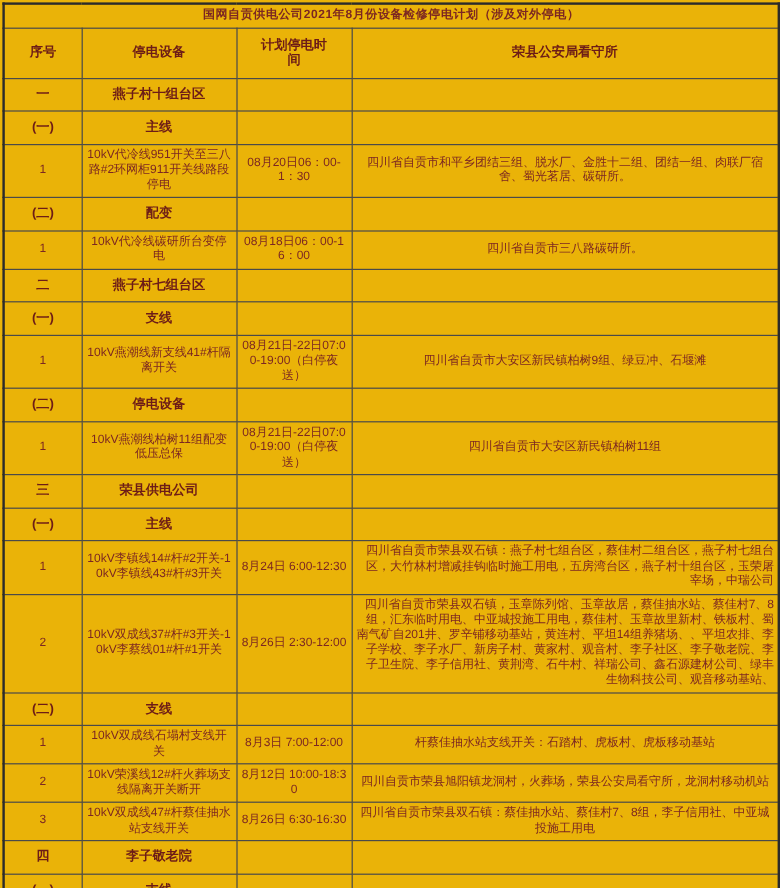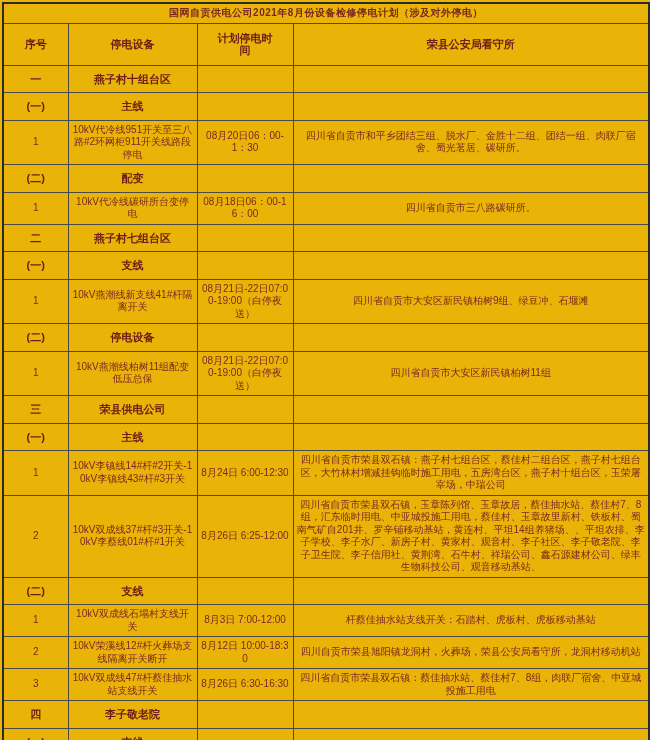--- a/index.html
+++ b/index.html
@@ -46,21 +46,21 @@
     padding: 8px 16px;
     color: #6d1c17;
   }
   tr.section td, tr.subsection td {
     font-weight: bold;
     font-size: 11px;
     padding: 7px 2px;
     color: #6d1c17;
   }
   tr.item td.gname, tr.item td.equip { text-align: center; margin-left: 28px; }
-  td.area.long { text-align: center; }
+  td.area.long { text-align: right; }
   td.no { font-size: 10px; }
 </style>
 </head>
 <body>
 
 <div class="page">
   <table class="outage">
     <colgroup>
       <col style="width:65px">
       <col style="width:129px">
@@ -153,21 +153,21 @@
         </tr>
         <tr class="item">
           <td class="no">1</td>
           <td class="equip">10kV李镇线14#杆#2开关-10kV李镇线43#杆#3开关</td>
           <td class="time">8月24日 6:00-12:30</td>
           <td class="area long">四川省自贡市荣县双石镇：燕子村七组台区，蔡佳村二组台区，燕子村七组台区，大竹林村增减挂钩临时施工用电，五房湾台区，燕子村十组台区，玉荣屠宰场，中瑞公司</td>
         </tr>
         <tr class="item">
           <td class="no">2</td>
           <td class="equip">10kV双成线37#杆#3开关-10kV李蔡线01#杆#1开关</td>
-          <td class="time">8月26日 6:25-12:00</td>
+          <td class="time">8月26日 2:30-12:00</td>
           <td class="area long">四川省自贡市荣县双石镇，玉章陈列馆、玉章故居，蔡佳抽水站、蔡佳村7、8组，汇东临时用电、中亚城投施工用电，蔡佳村、玉章故里新村、铁板村、蜀南气矿自201井、罗辛铺移动基站，黄连村、平坦14组养猪场、、平坦农排、李子学校、李子水厂、新房子村、黄家村、观音村、李子社区、李子敬老院、李子卫生院、李子信用社、黄荆湾、石牛村、祥瑞公司、鑫石源建材公司、绿丰生物科技公司、观音移动基站、</td>
         </tr>
         <tr class="subsection">
           <td class="no">(二)</td>
           <td class="gname">支线</td>
           <td class="time"></td>
           <td class="area"></td>
         </tr>
         <tr class="item">
           <td class="no">1</td>
@@ -178,21 +178,21 @@
         <tr class="item">
           <td class="no">2</td>
           <td class="equip">10kV荣溪线12#杆火葬场支线隔离开关断开</td>
           <td class="time">8月12日 10:00-18:30</td>
           <td class="area">四川自贡市荣县旭阳镇龙洞村，火葬场，荣县公安局看守所，龙洞村移动机站</td>
         </tr>
         <tr class="item">
           <td class="no">3</td>
           <td class="equip">10kV双成线47#杆蔡佳抽水站支线开关</td>
           <td class="time">8月26日 6:30-16:30</td>
-          <td class="area">四川省自贡市荣县双石镇：蔡佳抽水站、蔡佳村7、8组，肉联厂宿舍、中亚城投施工用电</td>
+          <td class="area">四川省自贡市荣县双石镇：蔡佳抽水站、蔡佳村7、8组，李子信用社、中亚城投施工用电</td>
         </tr>
         <tr class="section">
           <td class="no">四</td>
           <td class="gname">李子敬老院</td>
           <td class="time"></td>
           <td class="area"></td>
         </tr>
         <tr class="subsection">
           <td class="no">(一)</td>
           <td class="gname">支线</td>

